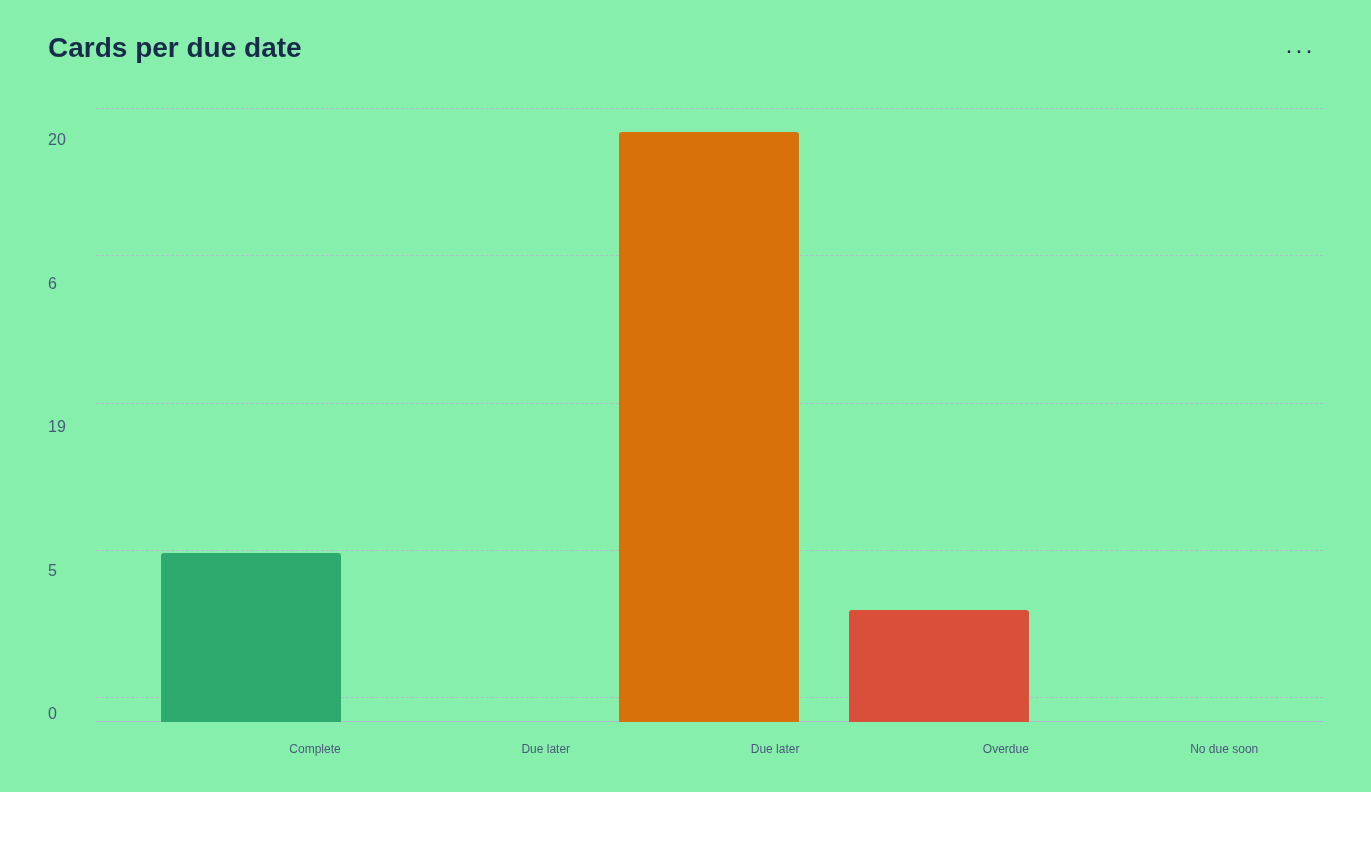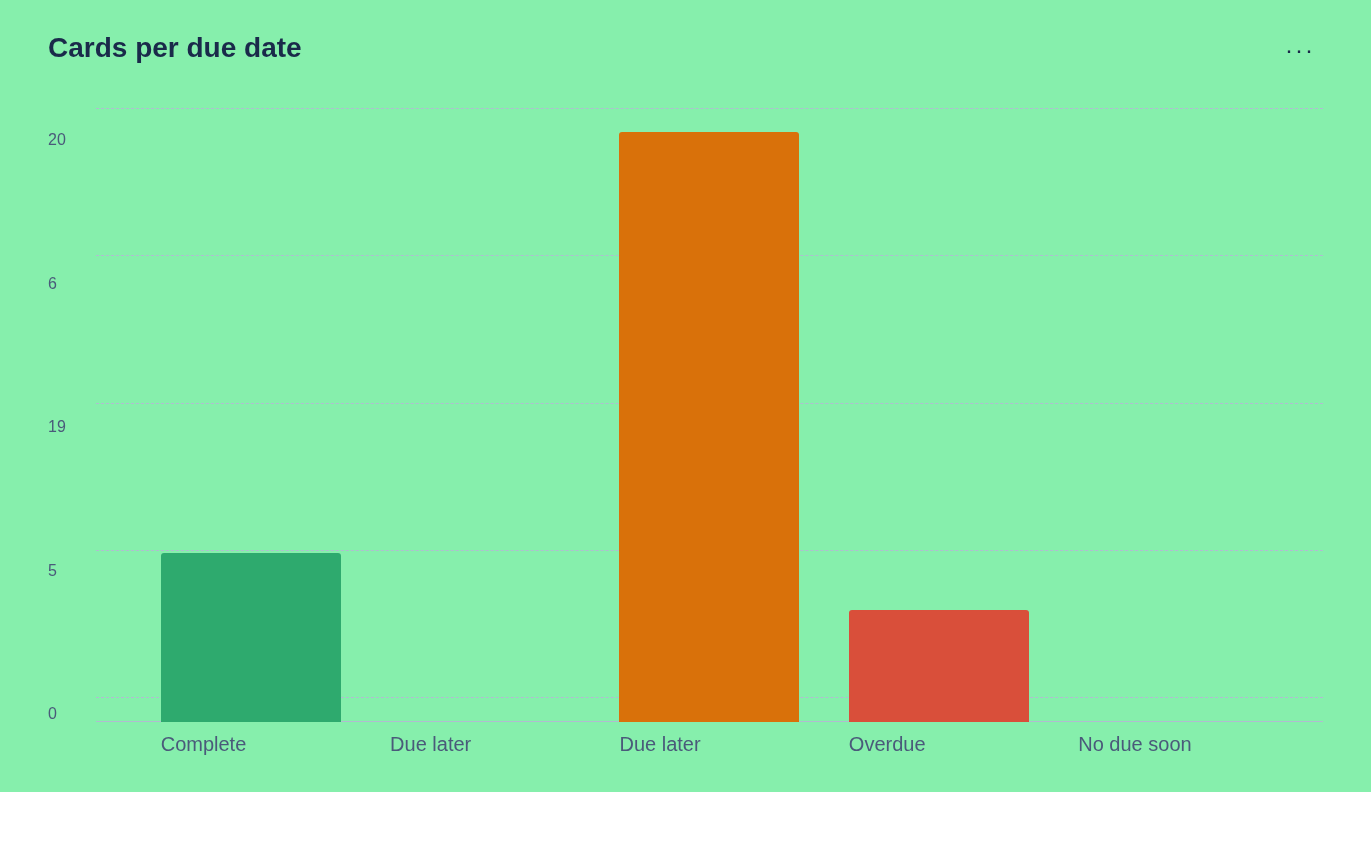--- a/index.html
+++ b/index.html
@@ -113,22 +113,22 @@
       left: 0;
       right: 0;
       height: 36px;
       display: flex;
       align-items: flex-end;
       justify-content: space-around;
       padding: 0 40px;
     }
     .x-label {
       width: 180px;
-      text-align: left;
-      font-size: 20px;
+      text-align: right;
+      font-size: 12px;
       color: #4a5a7a;
       padding-bottom: 2px;
     }
     .x-axis-line {
       position: absolute;
       bottom: 36px;
       left: 0;
       right: 0;
       height: 1.5px;
       background: #b0bcd0;

